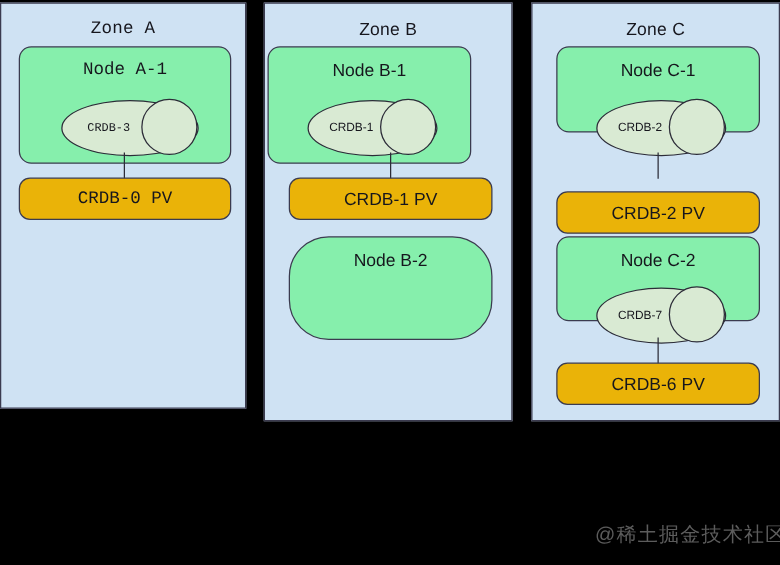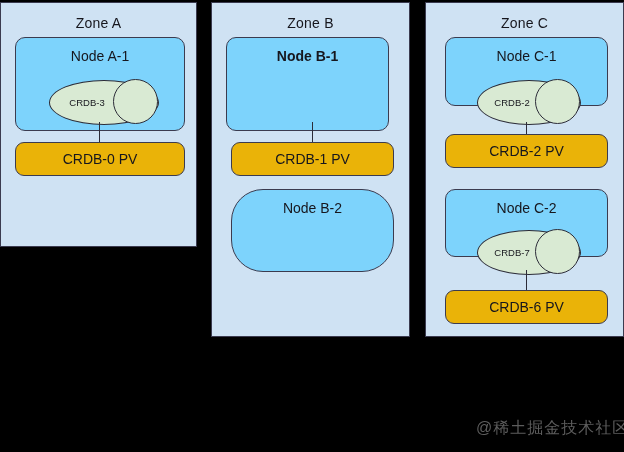--- a/index.html
+++ b/index.html
@@ -29,21 +29,21 @@
     right: 0;
     text-align: center;
     font-size: 14px;
     color: #16161d;
     letter-spacing: 0.2px;
   }
 
   
   .node {
     position: absolute;
-    background: #7dd3fc;
+    background: #86efac;
     border: 1px solid #3b3b4f;
     border-radius: 10px;
     box-sizing: border-box;
   }
   .node-title {
     position: absolute;
     left: 0;
     right: 0;
     top: 10px;
     text-align: center;
@@ -119,44 +119,49 @@
     letter-spacing: 1px;
     white-space: nowrap;
     opacity: 0.85;
   }
 </style>
 </head>
 <body>
 
 <div id="canvas">
 
-  <div class="zone" style="left:0px; top:2px; width:197px; height:245px;">
+  <div class="zone" style="left:0px; top:2px; width:197px; height:325px;font-family:Liberation Mono, monospace;">
     <div class="zone-title" style="top:12px;">Zone A</div>
 
     <div class="node" style="left:14px; top:34px; width:170px; height:94px;">
       <div class="node-title">Node A-1</div>
 
       <div class="cylinder" style="left:33px; top:42px; width:110px; height:45px;">
         <div class="cyl-body"></div>
         <div class="cyl-cap" style="width:45px; height:45px;"></div>
         <div class="cyl-label">CRDB-3</div>
       </div>
     </div>
 
     <div class="connector" style="left:98px; top:119px; height:21px;"></div>
 
     <div class="pv" style="left:14px; top:139px; width:170px; height:34px;">CRDB-0 PV</div>
   </div>
 
   <div class="zone" style="left:211px; top:2px; width:199px; height:335px;padding-left:30px;">
     <div class="zone-title" style="top:12px;">Zone B</div>
 
-    <div class="node" style="left:14px; top:34px; width:163px; height:94px;font-weight:bold;">
+    <div class="node" style="left:2px; top:34px; width:163px; height:94px;">
       <div class="node-title">Node B-1</div>
 
+      <div class="cylinder" style="left:31px; top:42px; width:104px; height:45px;">
+        <div class="cyl-body"></div>
+        <div class="cyl-cap" style="width:45px; height:45px;"></div>
+        <div class="cyl-label">CRDB-1</div>
+      </div>
     </div>
 
     <div class="connector" style="left:100px; top:119px; height:21px;"></div>
 
     <div class="pv" style="left:19px; top:139px; width:163px; height:34px;">CRDB-1 PV</div>
 
     <div class="node" style="left:19px; top:186px; width:163px; height:83px;border-radius:32px;">
       <div class="node-title">Node B-2</div>
     </div>
   </div>
@@ -169,21 +174,21 @@
 
       <div class="cylinder" style="left:31px; top:42px; width:104px; height:45px;">
         <div class="cyl-body"></div>
         <div class="cyl-cap" style="width:45px; height:45px;"></div>
         <div class="cyl-label">CRDB-2</div>
       </div>
     </div>
 
     <div class="connector" style="left:100px; top:119px; height:21px;"></div>
 
-    <div class="pv" style="left:19px; top:131px; width:163px; height:34px;">CRDB-2 PV</div>
+    <div class="pv" style="left:19px; top:150px; width:163px; height:34px;">CRDB-2 PV</div>
 
     <div class="node" style="left:19px; top:186px; width:163px; height:68px;">
       <div class="node-title">Node C-2</div>
 
       <div class="cylinder" style="left:31px; top:40px; width:104px; height:45px;">
         <div class="cyl-body"></div>
         <div class="cyl-cap" style="width:45px; height:45px;"></div>
         <div class="cyl-label">CRDB-7</div>
       </div>
     </div>

